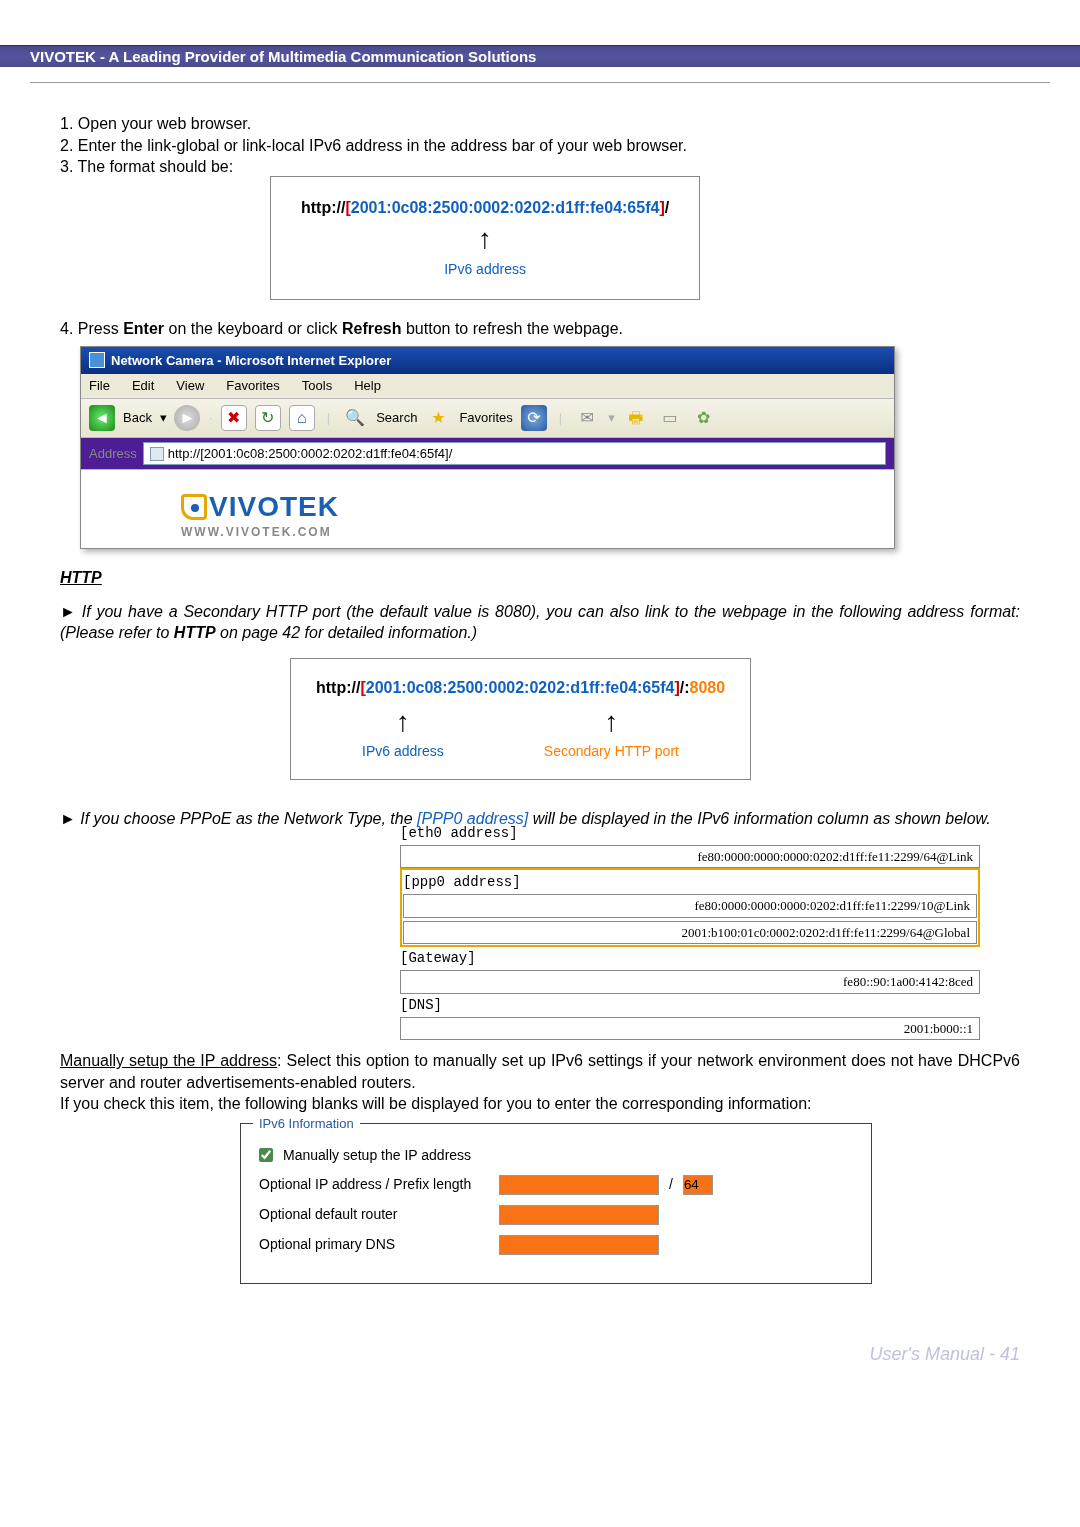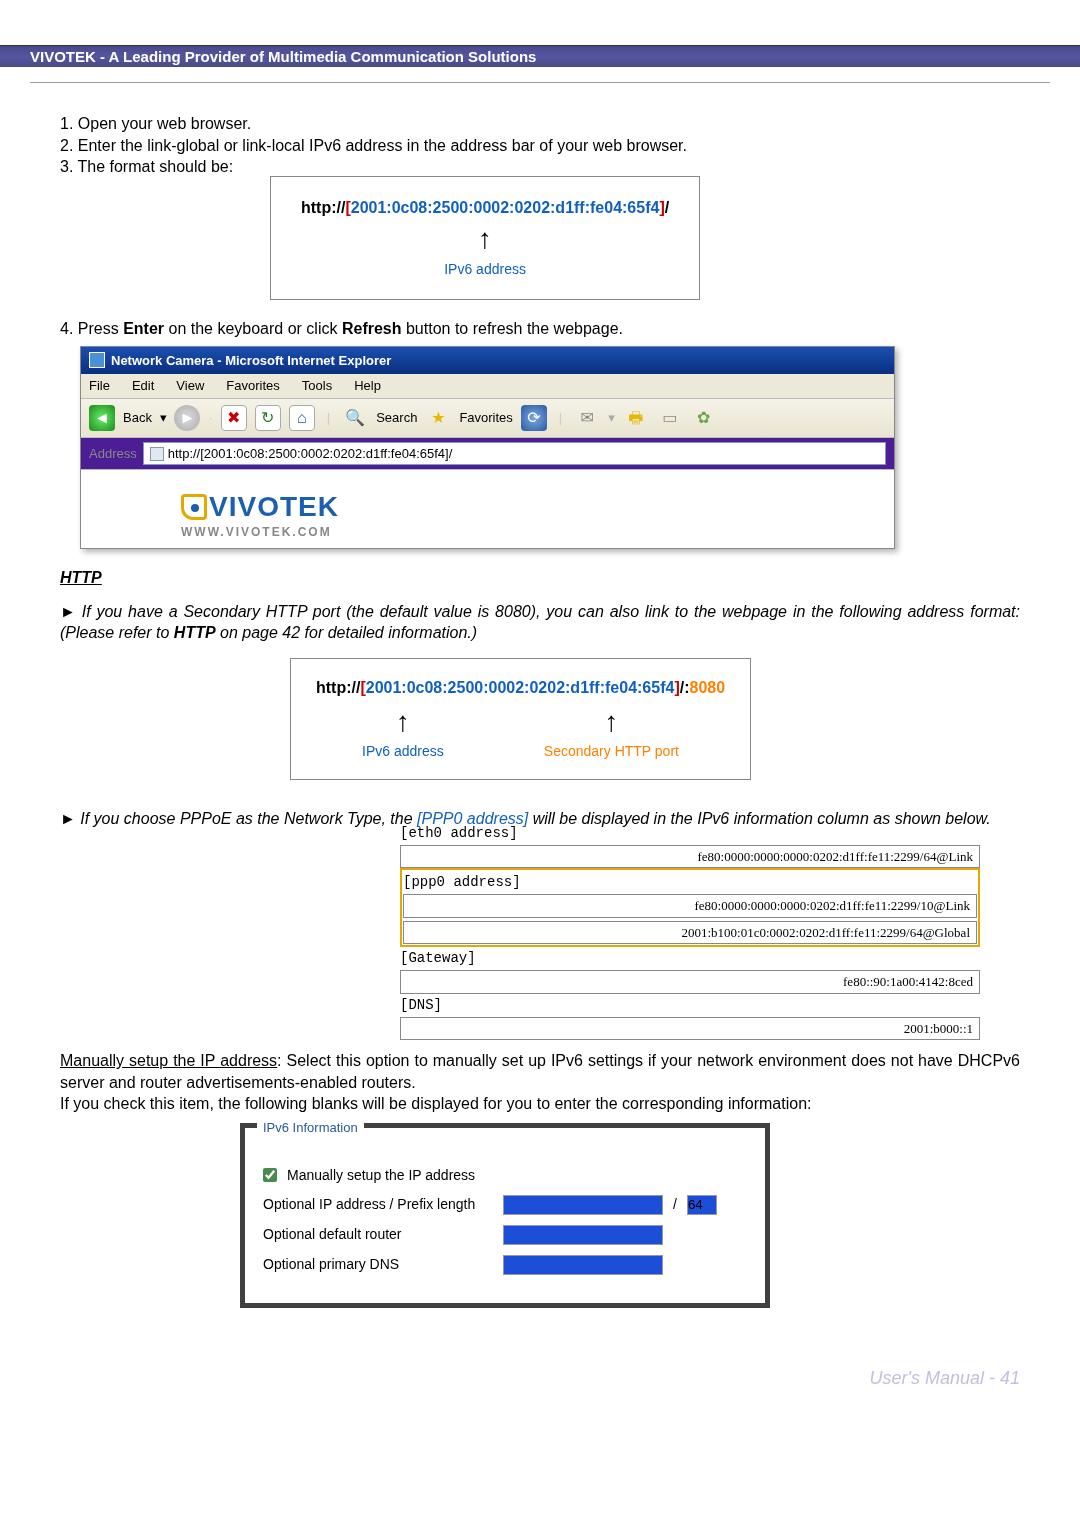--- a/index.html
+++ b/index.html
@@ -135,35 +135,35 @@
     }
     .ipv6-info-table .lbl { font-family: Liberation Mono, monospace; font-size:14px; padding:2px 0;}
     .ipv6-info-table .val {
       border:1px solid #888; padding:2px 6px; font-family: 'Times New Roman', serif;
       font-size:13px; background:#fff;text-align:right;
     }
     .ipv6-info-table .ppp-box { border:2px solid #e6a800; padding:1px;}
     .manual-h { text-decoration: underline;}
     .enable-row { margin-left: 160px; display:flex; align-items:center; gap:6px; font-size:14px;}
     .ipv6-form {
-      border:5px solid #404040;
+      border:1px solid #404040;
       margin: 8px 0 0 180px;
-      padding: 28px 18px 18px 18px;
-      width: 530px;
+      padding: 12px 18px 18px 18px;
+      width: 632px;
       position:relative;
       font-size:14px;
     }
     .ipv6-form .legend {
       position:absolute; top:-9px; left:12px; background:#fff;
       padding:0 6px; color:#2a5aa0; font-size:13px;
     }
     .ipv6-form .frow { display:flex; align-items:center; gap:10px; margin:10px 0;}
     .ipv6-form .flabel { width: 230px;}
     .ipv6-form input[type=text] {
-      border:1px solid #999; height:20px; background:#1d4ed8;
+      border:1px solid #999; height:20px; background:#f97316;
     }
     .ipv6-form .ip-input { width: 160px;}
     .ipv6-form .prefix-input { width: 30px;}
     .footer {
       text-align:right;
       padding: 60px 60px 30px 0;
       font-style:italic;
       color:#c0c0e0;
       font-size:18px;
     }

